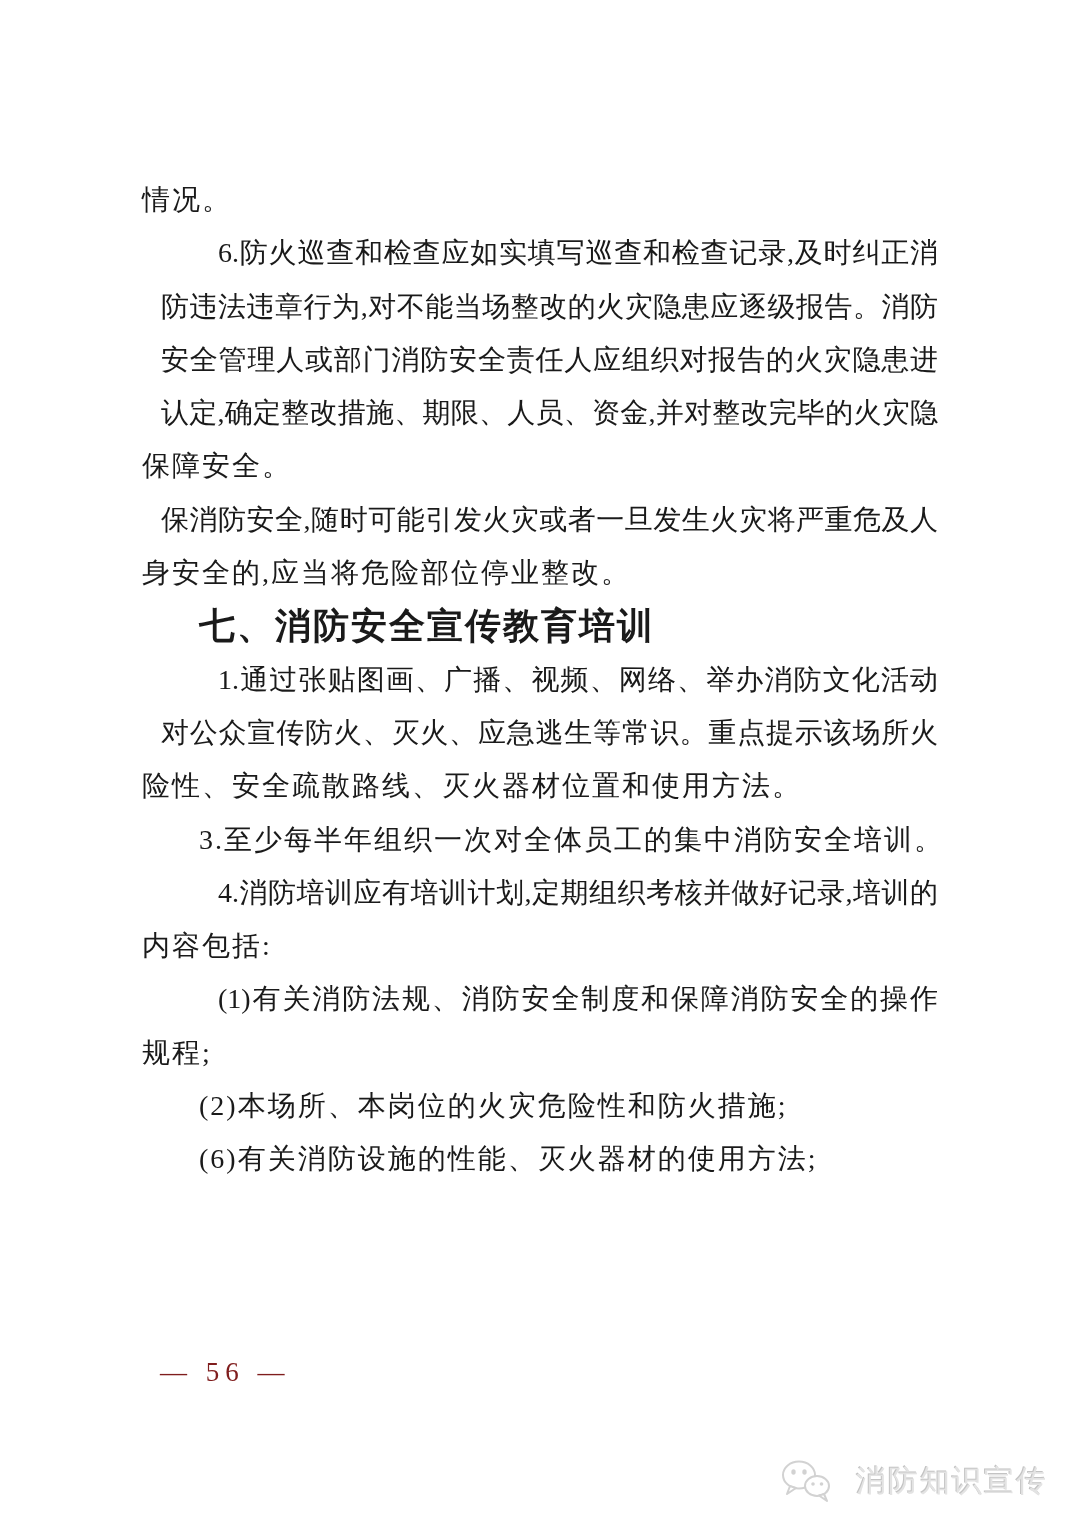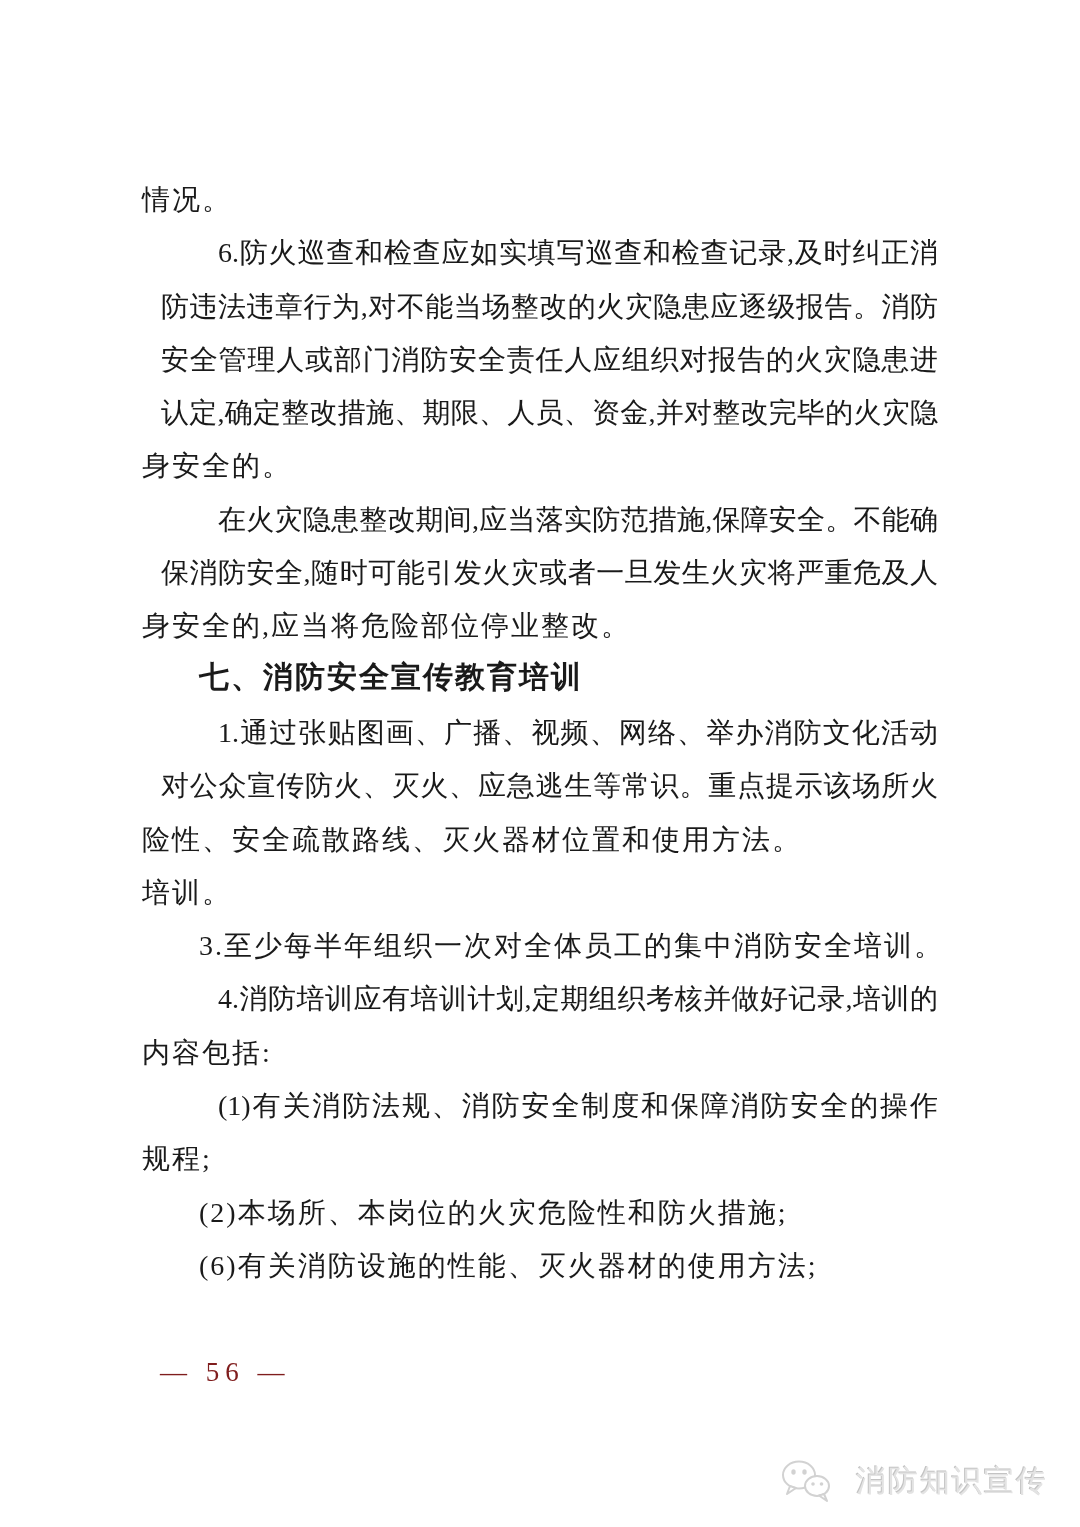--- a/index.html
+++ b/index.html
@@ -37,23 +37,23 @@
     text-align-last: justify;
     text-justify: inter-character;
     letter-spacing: 0;
     overflow: hidden;
     margin-left: 19px;
   }
   .line.indent {
     padding-left: 57px;
   }
   .line.heading {
-    font-family: Liberation Mono, monospace;
+    font-family: Liberation Sans, sans-serif;
     font-weight: 700;
-    font-size: 30px;
+    font-size: 36px;
     letter-spacing: 2px;
   }
   #page-number {
     position: absolute;
     left: 160px;
     top: 1346px;
     height: 53px;
     line-height: 53px;
     font-size: 27px;
     letter-spacing: 6px;
@@ -83,29 +83,27 @@
 <body>
 
 <div id="page">
 
   <div id="doc-body">
       <div class="line">情况。</div>
       <div class="line fill indent">6.防火巡查和检查应如实填写巡查和检查记录,及时纠正消</div>
       <div class="line fill">防违法违章行为,对不能当场整改的火灾隐患应逐级报告。消防</div>
       <div class="line fill">安全管理人或部门消防安全责任人应组织对报告的火灾隐患进行</div>
       <div class="line fill">认定,确定整改措施、期限、人员、资金,并对整改完毕的火灾隐患</div>
-      <div class="line">身安全的。</div>
-      <div class="line fill indent">在火灾隐患整改期间,应当落实防范措施,保障安全。不能确</div>
+      <div class="line">保障安全。</div>
       <div class="line fill">保消防安全,随时可能引发火灾或者一旦发生火灾将严重危及人</div>
       <div class="line">身安全的,应当将危险部位停业整改。</div>
       <div class="line indent heading">七、消防安全宣传教育培训</div>
       <div class="line fill indent">1.通过张贴图画、广播、视频、网络、举办消防文化活动等形式</div>
       <div class="line fill">对公众宣传防火、灭火、应急逃生等常识。重点提示该场所火灾危</div>
       <div class="line">险性、安全疏散路线、灭火器材位置和使用方法。</div>
-      <div class="line">培训。</div>
       <div class="line indent">3.至少每半年组织一次对全体员工的集中消防安全培训。</div>
       <div class="line fill indent">4.消防培训应有培训计划,定期组织考核并做好记录,培训的</div>
       <div class="line">内容包括:</div>
       <div class="line fill indent">(1)有关消防法规、消防安全制度和保障消防安全的操作</div>
       <div class="line">规程;</div>
       <div class="line indent">(2)本场所、本岗位的火灾危险性和防火措施;</div>
       <div class="line indent">(6)有关消防设施的性能、灭火器材的使用方法;</div>
     </div>
 
   <div id="page-number">— 56 —</div>

